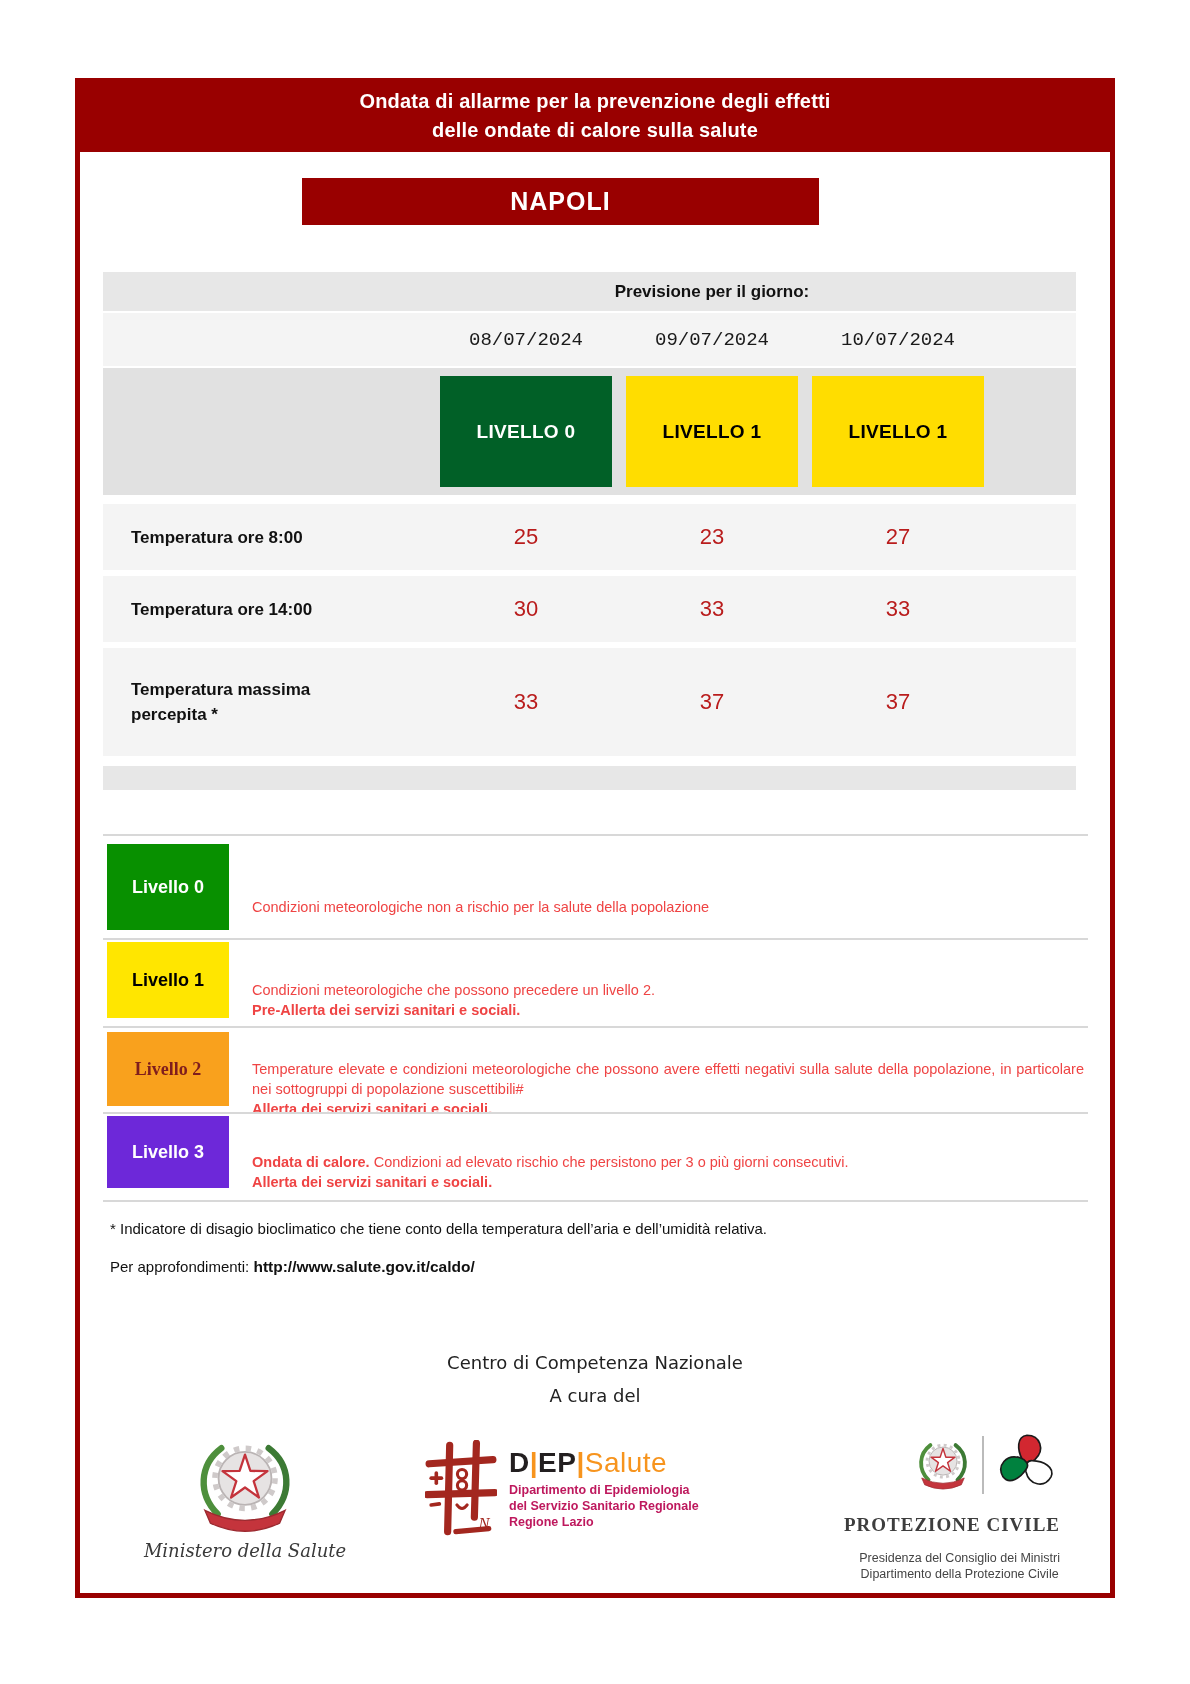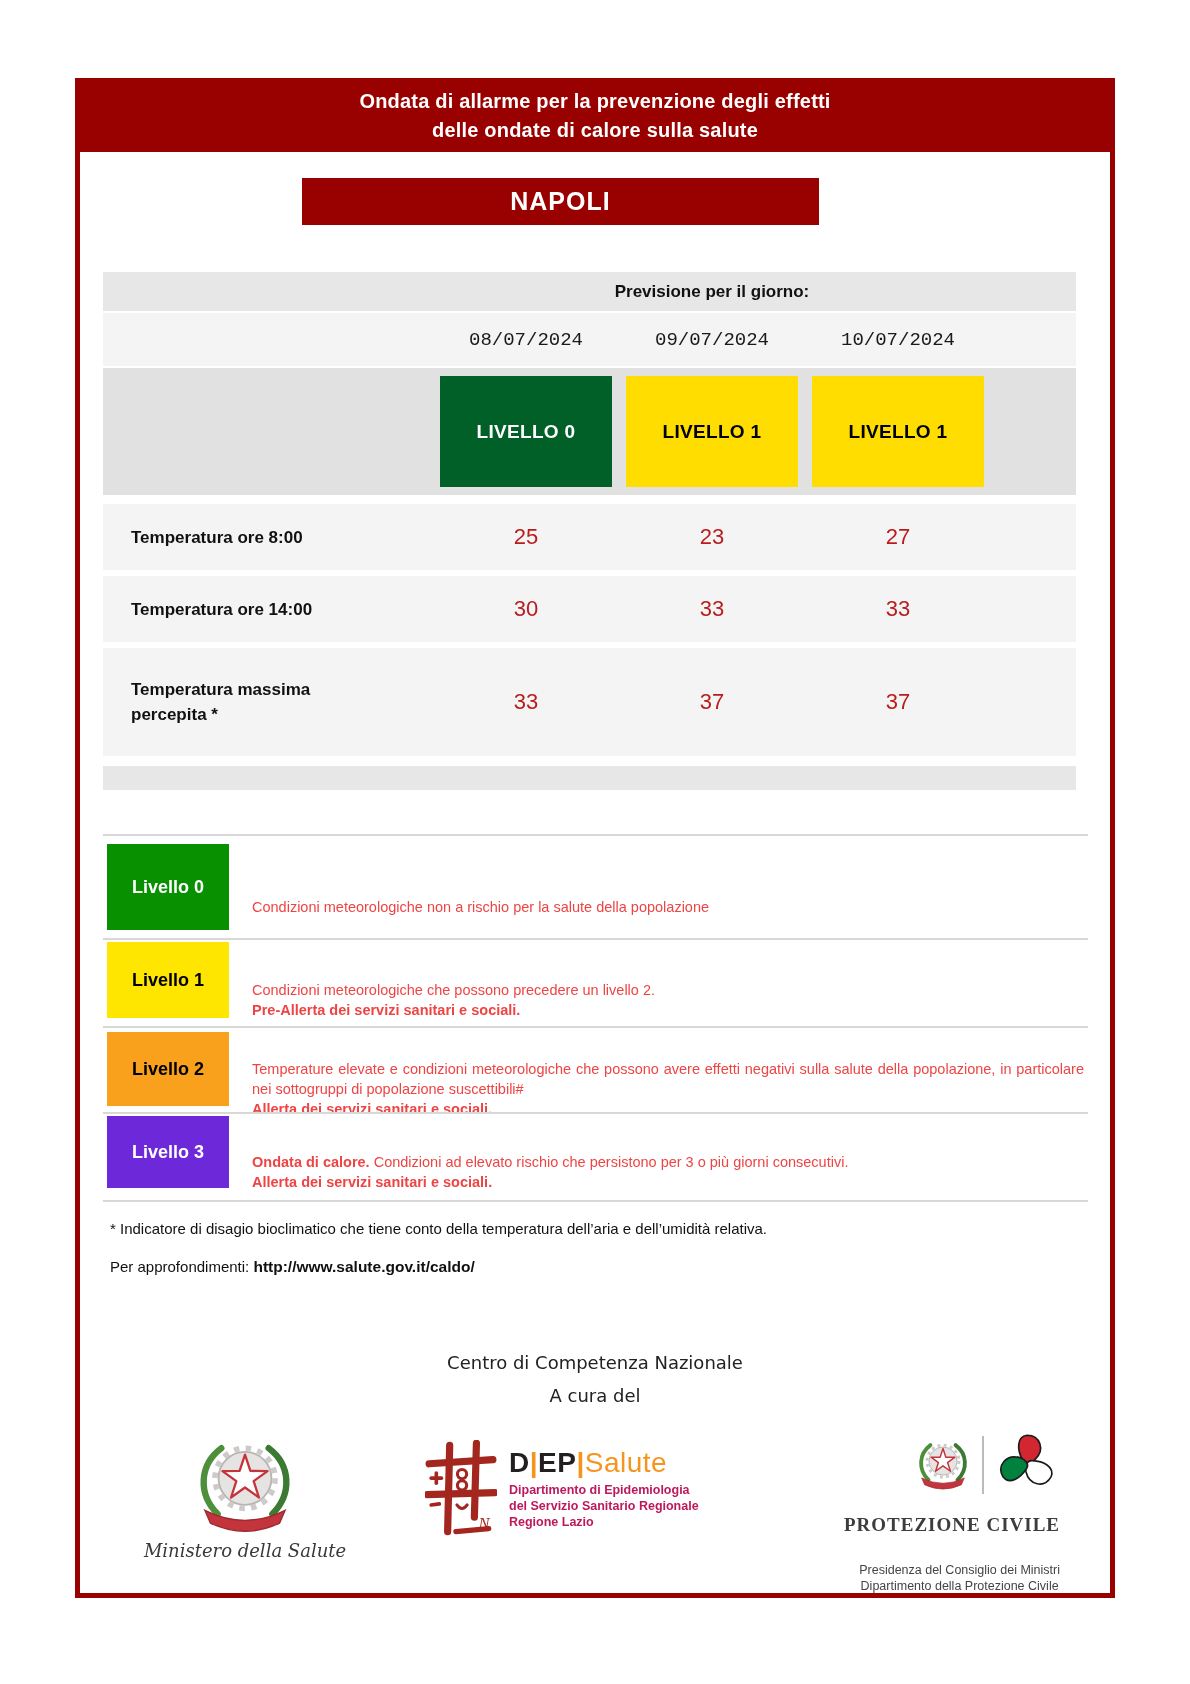--- a/index.html
+++ b/index.html
@@ -38,21 +38,21 @@
     align-items:center;font-weight:bold;font-size:17px;line-height:25px;}
   .t-temp .col{font-size:22px;color:#b91c1c;}
   .t-strip{top:688px;height:24px;background:#e7e7e7;}
 
   .hr{position:absolute;left:28px;width:985px;height:2px;background:#d8d8d8;}
   .lg-row{position:absolute;left:32px;width:985px;}
   .lg-box{position:absolute;left:0;top:0;width:122px;height:100%;display:flex;align-items:center;
     justify-content:center;font-weight:bold;font-size:18px;}
   .lg-green{background:#089000;color:#fff;}
   .lg-yellow{background:#ffe600;color:#000;}
-  .lg-orange{background:#f9a11d;color:#000000;}
+  .lg-orange{background:#f9a11d;color:#7f1d1d;font-family:Liberation Serif, serif;}
   .lg-red{background:#6d28d9;color:#fff;}
   .lg-text{position:absolute;left:145px;right:8px;top:50%;transform:translateY(-50%);
     font-size:14.5px;line-height:20px;color:#ef4444;margin-top:20px;}
   .lg-text .bold{font-weight:bold;}
   .just{text-align:justify;}
 
   .footnote{position:absolute;left:35px;top:1142px;font-size:15px;color:#111;}
   .linkline{position:absolute;left:35px;top:1180px;font-size:15px;color:#111;}
   .linkline .url{font-weight:bold;font-size:15.5px;color:#111;text-decoration:none;}
 
@@ -70,21 +70,21 @@
   .dep-brand .pipe{color:#f7941d;font-weight:bold;}
   .dep-brand .lazio{color:#f7941d;font-weight:normal;}
   .dep-sub{font-size:12.5px;font-weight:bold;color:#be185d;line-height:16px;margin-top:4px;}
 
   .logo-pc{position:absolute;left:755px;top:1352px;width:230px;display:flex;flex-direction:column;
     align-items:flex-end;gap:8px;}
   .pc-top{display:flex;align-items:center;}
   .pc-div{width:2px;height:58px;background:#bbb;margin:0 10px;}
   .pc-title{font-family:"Liberation Serif",serif;font-weight:bold;font-size:19px;color:#3d3d3d;
     letter-spacing:1px;margin-top:6px;white-space:nowrap;}
-  .pc-sub{font-size:12.5px;color:#444;line-height:16px;text-align:center;margin-top:18px;}
+  .pc-sub{font-size:12.5px;color:#444;line-height:16px;text-align:center;margin-top:6px;}
 </style>
 </head>
 <body>
 
 <div class="page">
   <div class="frame">
     <div class="edge l"></div>
     <div class="edge r"></div>
     <div class="edge b"></div>
 

